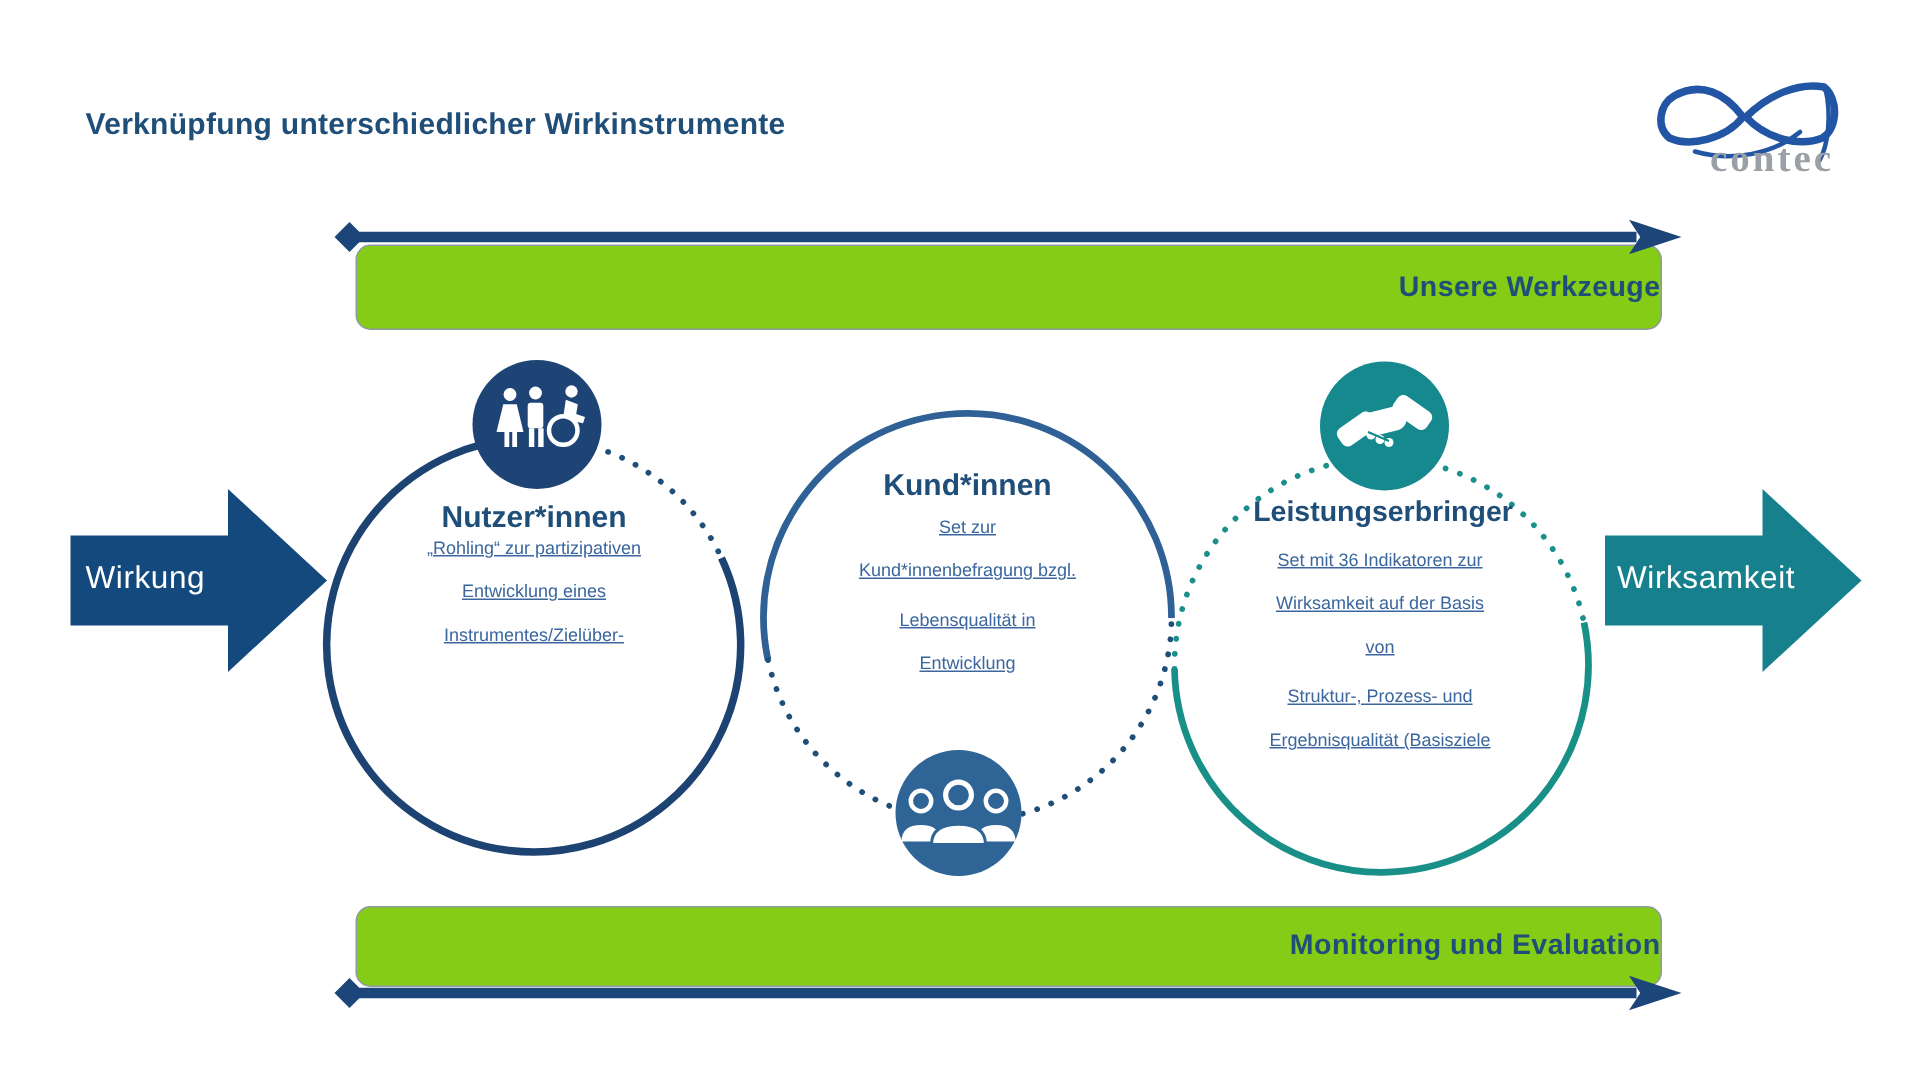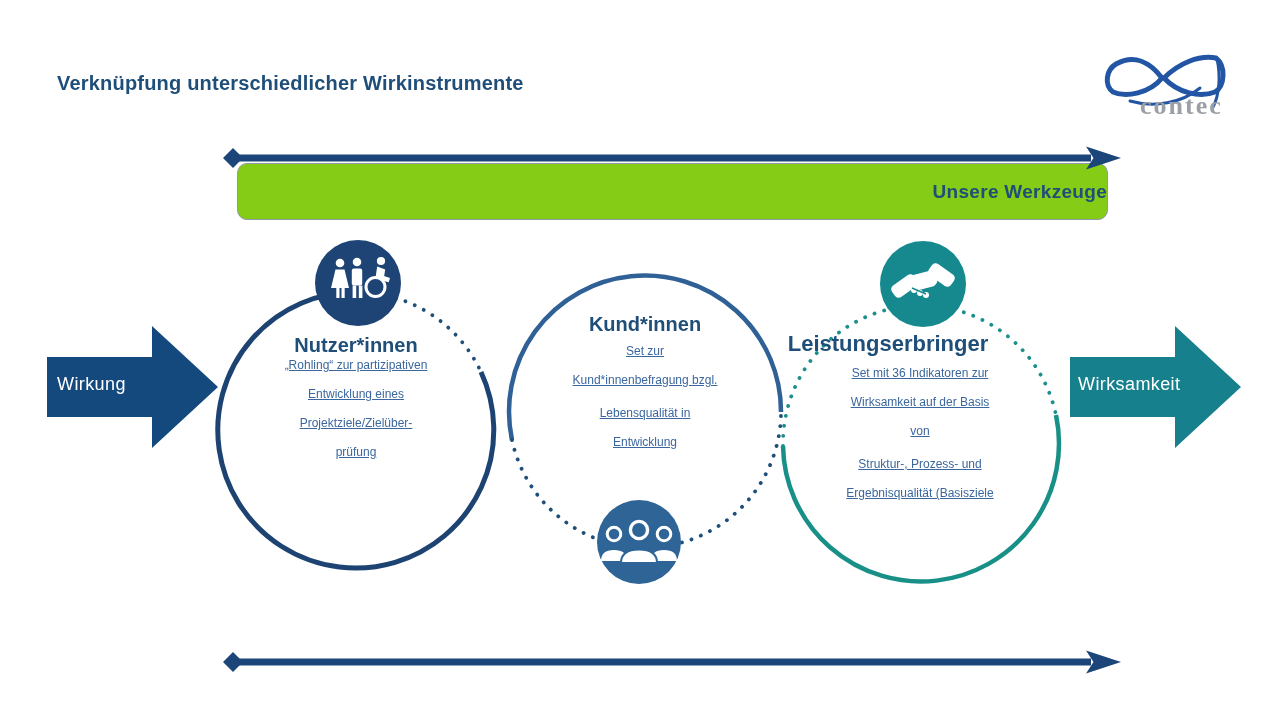--- a/index.html
+++ b/index.html
@@ -6,42 +6,45 @@
   .slide{position:relative;width:1280px;height:720px;background:#ffffff;overflow:hidden;
          font-family:"Liberation Sans", sans-serif;}
   .title{position:absolute;left:57px;top:72px;font-size:20px;font-weight:bold;color:#1f4e79;letter-spacing:.2px;}
   .banner{position:absolute;left:237px;width:871px;background:#84cc16;border:1.5px solid #8d99a5;border-radius:10px;
           box-sizing:border-box;display:flex;align-items:center;justify-content:flex-end;
           font-size:19px;font-weight:bold;color:#1f4e79;letter-spacing:.3px;}
   .banner-top{top:163px;height:57px;}
   .banner-bottom{top:604px;height:54px;}
   svg.layer{position:absolute;left:0;top:0;z-index:3;}
   .overlay{position:absolute;left:0;top:0;width:1280px;height:720px;z-index:4;}
-  .arrow-label{position:absolute;color:#ffffff;font-size:18px;font-weight:400;letter-spacing:.4px;text-align:center;}
+  .arrow-label{position:absolute;color:#ffffff;font-size:21px;font-weight:400;letter-spacing:.4px;text-align:center;}
   .arrow-label.left{left:57px;top:374px;}
   .arrow-label.right{left:1078px;top:374px;}
   .c-title{position:absolute;font-weight:bold;color:#1f4e79;text-align:center;}
   .ct-1{left:256px;top:334px;width:200px;font-size:20px;}
   .ct-2{left:545px;top:313px;width:200px;font-size:20px;}
-  .ct-3{left:776px;top:331px;width:224px;font-size:22px;}
+  .ct-3{left:810px;top:331px;width:224px;font-size:19px;}
   .c-body{position:absolute;font-size:12px;color:#3b679e;text-align:center;line-height:29px;text-decoration:underline;}
   .cb-1{left:236px;top:351px;width:240px;}
   .cb-2{left:523px;top:337px;width:244px;}
   .cb-3{left:786px;top:359px;width:268px;}
   .c-body .para{margin:0 0 4px 0;}
 </style>
 </head>
 <body>
 
 <div class="slide">
 
   <div class="title">Verknüpfung unterschiedlicher Wirkinstrumente</div>
 
   <div class="banner banner-top">
     <span>Unsere Werkzeuge</span>
+  </div>
+  <div class="banner banner-bottom">
+    <span>Monitoring und Evaluation</span>
   </div>
 
   <svg class="layer" width="1280" height="720" viewBox="0 0 1280 720">
 
     <g>
       <line x1="239" y1="158" x2="1091" y2="158" stroke="#1c4679" stroke-width="7"></line>
       <polygon points="233,148 243,158 233,168 223,158" fill="#1c4679"></polygon>
       <path d="M1086,146.5 L1121,158 L1086,169.5 L1093.5,158 Z" fill="#1c4679"></path>
     </g>
     <g>
@@ -115,22 +118,21 @@
 
   <div class="overlay">
     <div class="arrow-label left">Wirkung</div>
     <div class="arrow-label right">Wirksamkeit</div>
 
     <div class="c-title ct-1">Nutzer*innen</div>
     <div class="c-body cb-1">
       <div class="para">
         <div>„Rohling“ zur partizipativen</div>
         <div>Entwicklung eines</div>
-        <div>Projektziele/Zielüber-</div>
-        <div>prüfung</div>
+        <div>Instrumentes/Zielüber-</div>
       </div>
     </div>
 
     <div class="c-title ct-2">Kund*innen</div>
     <div class="c-body cb-2">
       <div class="para">
         <div>Set zur</div>
         <div>Kund*innenbefragung bzgl.</div>
       </div>
       <div class="para">

